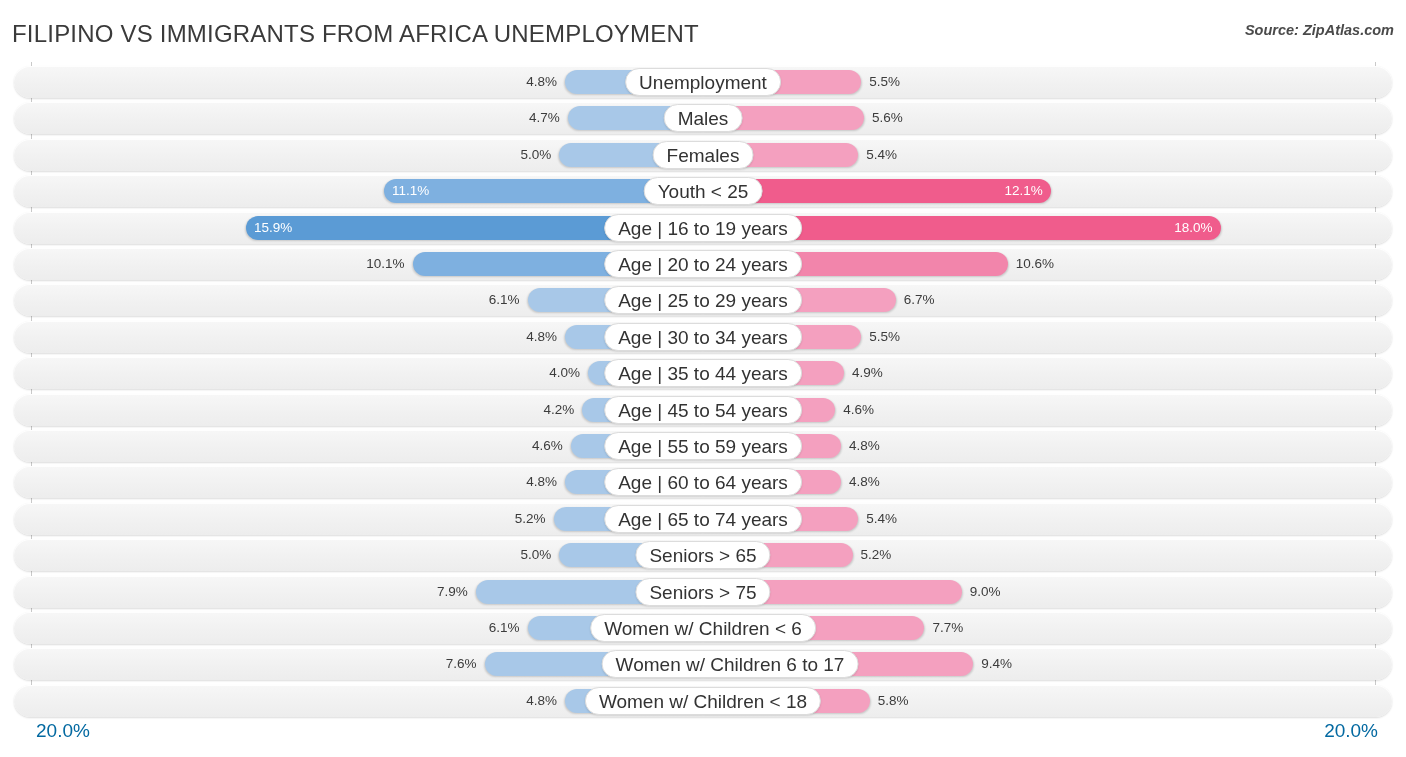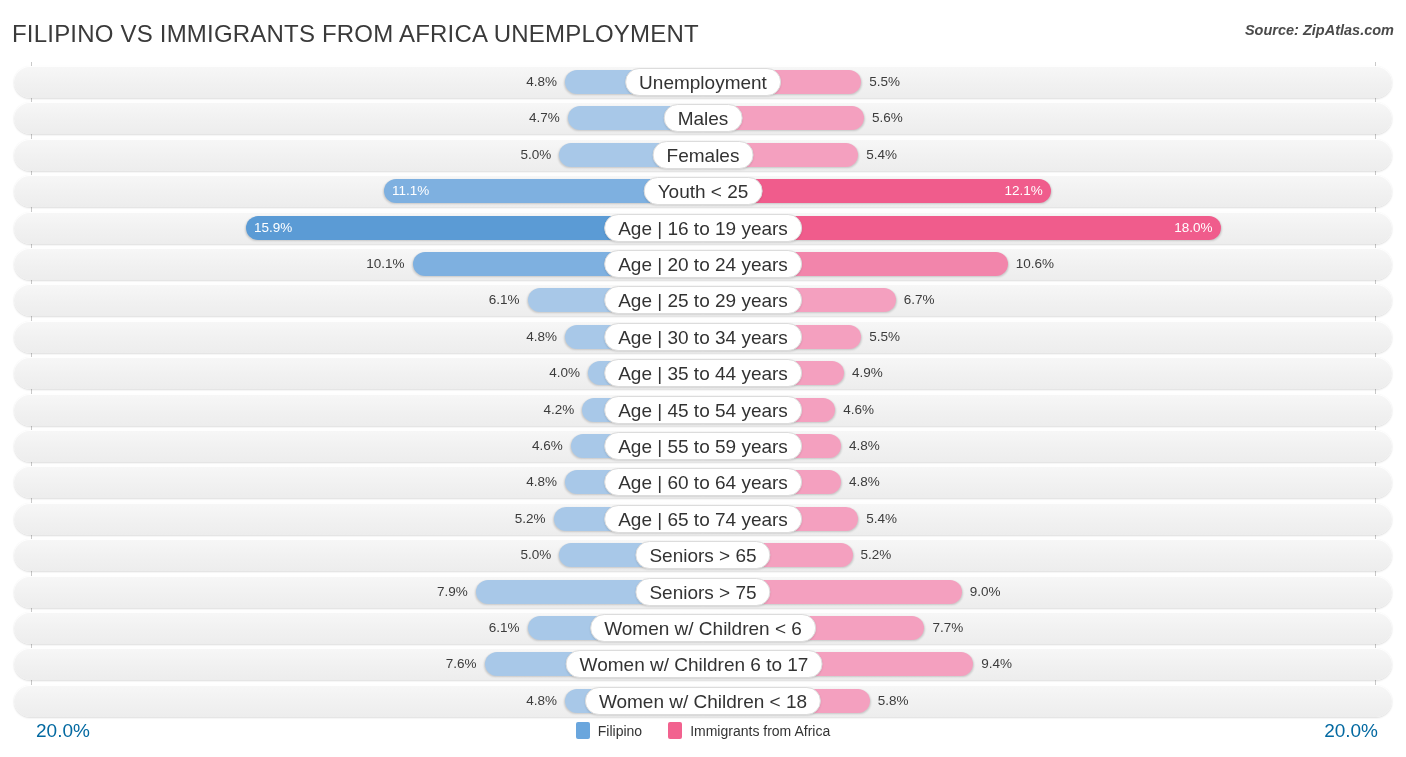--- a/index.html
+++ b/index.html
@@ -288,38 +288,28 @@
         <div class="bar bar-right" style="left: 689px; width: 221.375px; background: rgb(244, 160, 191);"></div>
         <div class="val val-left" style="left: 435.625px; width: 70px;">6.1%</div>
         <div class="val val-right" style="left: 918.375px; width: 70px;">7.7%</div>
         <div class="pill" style="left: 689px;">Women w/ Children &lt; 6</div>
       </div>
       <div class="row" style="top: 586.4px;">
         <div class="bar bar-left" style="left: 470.5px; width: 218.5px; background: rgb(168, 200, 232);"></div>
         <div class="bar bar-right" style="left: 689px; width: 270.25px; background: rgb(244, 160, 191);"></div>
         <div class="val val-left" style="left: 392.5px; width: 70px;">7.6%</div>
         <div class="val val-right" style="left: 967.25px; width: 70px;">9.4%</div>
-        <div class="pill" style="left: 680px;">Women w/ Children 6 to 17</div>
+        <div class="pill" style="left: 716px;">Women w/ Children 6 to 17</div>
       </div>
       <div class="row" style="top: 622.8px;">
         <div class="bar bar-left" style="left: 551px; width: 138px; background: rgb(168, 200, 232);"></div>
         <div class="bar bar-right" style="left: 689px; width: 166.75px; background: rgb(244, 160, 191);"></div>
         <div class="val val-left" style="left: 473px; width: 70px;">4.8%</div>
         <div class="val val-right" style="left: 863.75px; width: 70px;">5.8%</div>
         <div class="pill" style="left: 689px;">Women w/ Children &lt; 18</div>
       </div>
     </div>
 </div>
 
 <div id="footer">
   <div class="axis-tick" id="tick-left">20.0%</div>
   <div class="axis-tick" id="tick-right">20.0%</div>
-  <div id="legend">
-      <div class="legend-item">
-        <span class="swatch" style="background: rgb(106, 166, 221);"></span>
-        <span class="legend-label">Filipino</span>
-      </div>
-      <div class="legend-item">
-        <span class="swatch" style="background: rgb(242, 98, 143);"></span>
-        <span class="legend-label">Immigrants from Africa</span>
-      </div>
-    </div>
 </div>
 
 </body></html>

